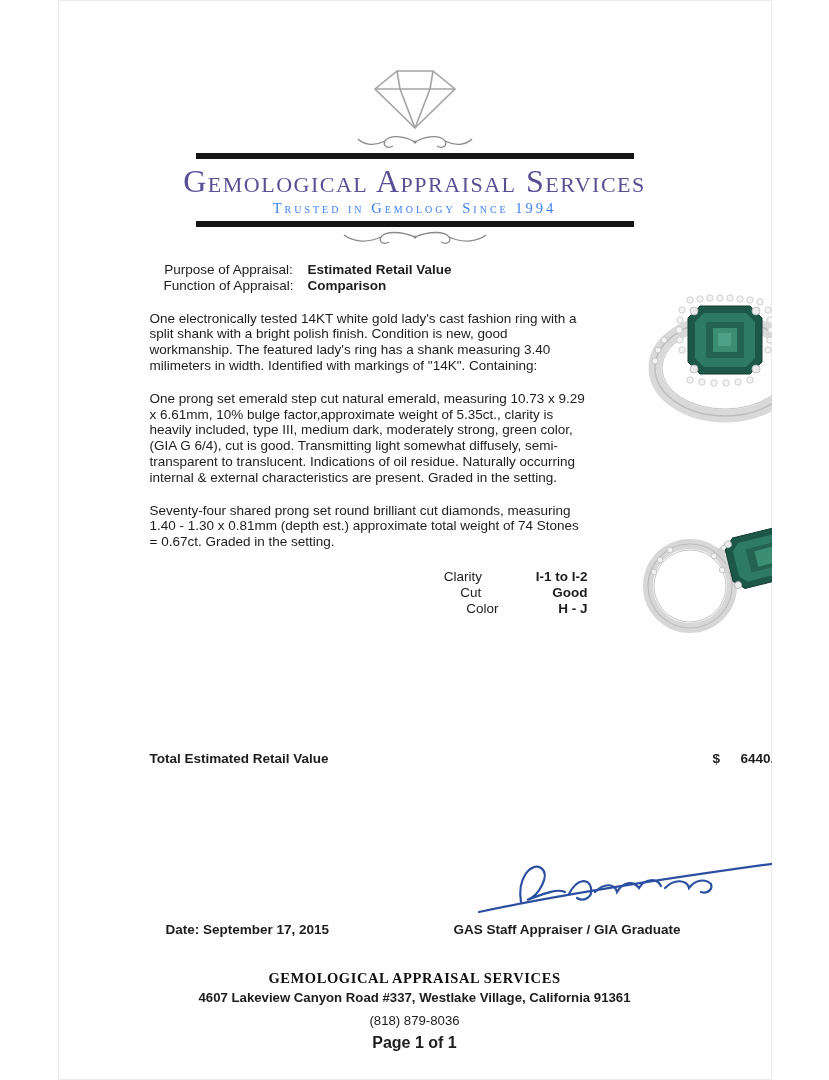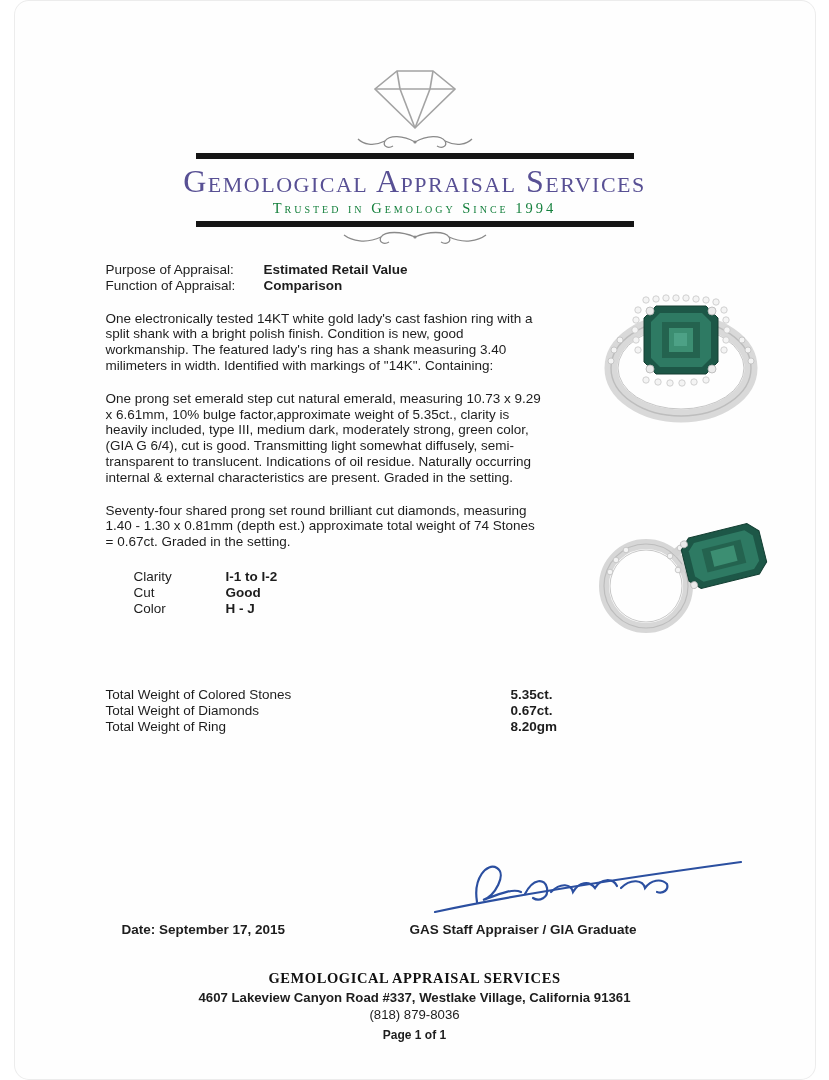--- a/index.html
+++ b/index.html
@@ -1,26 +1,25 @@
 <!DOCTYPE html>
 <html><head>
 <meta charset="utf-8">
 <style>
   html, body { margin: 0; padding: 0; background: #ffffff; }
   .page {
     position: relative;
-    width: 802px;
+    width: 714px;
     height: 1080px;
     margin: 0 auto;
     background: #fefefe;
     font-family: "Liberation Sans", sans-serif;
     color: #1d1d1d;
     overflow: hidden;
     box-shadow: inset 0 0 0 1px #ececec;
-    border-radius: 15px;
   }
 
   
   .header {
     position: absolute;
     top: 66px; left: 0; right: 0;
     text-align: center;
   }
   .logo-diamond { display: block; margin: 0 auto 0; }
   .flourish { display: block; margin: 2px auto; }
@@ -37,37 +36,37 @@
     font-size: 32px;
     letter-spacing: 1.5px;
     color: #585094;
   }
   .tagline {
     margin: 0 0 4px;
     font-family: "Liberation Serif", serif;
     font-variant: small-caps;
     font-size: 14.5px;
     letter-spacing: 3px;
-    color: #15803d;
+    color: #3b82f6;
   }
 
   
   .content {
     position: absolute;
     left: 92px; top: 262px;
     width: 438px;
     font-size: 13.5px;
     line-height: 15.8px;
   }
   .kv { display: flex; }
-  .kv .k { width: 158px; flex: none; }
+  .kv .k { width: 158px; flex: none; text-align: center; }
   .kv .v { font-weight: bold; }
   .para { margin: 17px 0 0; }
   .grades { margin: 19px 0 0 28px; }
-  .grade { display: flex; line-height: 16.2px; }
+  .grade { display: flex; line-height: 16.2px; justify-content: flex-end; }
   .grade .k { width: 92px; flex: none; }
   .grade .v { font-weight: bold; }
 
   
   .totals {
     position: absolute;
     left: 92px; top: 687px;
     width: 680px;
     font-size: 13.5px;
     line-height: 16.2px;
@@ -107,22 +106,22 @@
     text-align: center;
   }
   .footer .company {
     font-family: "Liberation Serif", serif;
     font-weight: bold;
     font-size: 14.5px;
     letter-spacing: 0.6px;
     color: #111;
   }
   .footer .address { font-weight: bold; font-size: 13.2px; margin-top: 3px; }
-  .footer .phone { font-size: 13.2px; margin-top: 2px; }
-  .footer .pageno { font-weight: bold; font-size: 12px; margin-top: 6px; }
+  .footer .phone { font-size: 13.2px; margin-top: 8px; }
+  .footer .pageno { font-weight: bold; font-size: 16px; margin-top: 6px; }
 </style>
 </head>
 <body>
 
 <div class="page">
 
   <div class="header">
     <svg class="logo-diamond" width="92" height="66" viewBox="0 0 92 66" fill="none">
       <g stroke="#a3a3a3" stroke-width="1.6" fill="none">
         <polygon points="28,5 64,5 86,23 46,62 6,23"></polygon>
@@ -180,35 +179,26 @@
         <span class="k">Cut</span>
         <span class="v">Good</span>
       </div>
       <div class="grade">
         <span class="k">Color</span>
         <span class="v">H - J</span>
       </div>
     </div>
   </div>
 
-  <div class="totals">
-    <div class="tot">
-      <span class="k">Total Weight of Colored Stones</span>
-      <span class="v">5.35ct.</span>
-    </div>
-    <div class="tot">
-      <span class="k">Total Weight of Diamonds</span>
-      <span class="v">0.67ct.</span>
-    </div>
-    <div class="tot">
-      <span class="k">Total Weight of Ring</span>
-      <span class="v">8.20gm</span>
-    </div>
-  </div>
-
+
+  <div class="grand">
+    <span>Total Estimated Retail Value</span>
+    <span class="cur">$</span>
+    <span class="amt">6440.00</span>
+  </div>
 
   <div class="photo photo-1">
     <svg width="230" height="140" viewBox="0 0 230 140">
 
       <ellipse cx="115" cy="80" rx="70" ry="48" fill="none" stroke="#d9d9d9" stroke-width="13"></ellipse>
       <ellipse cx="115" cy="80" rx="70" ry="48" fill="none" stroke="#bdbdbd" stroke-width="1.4"></ellipse>
       <ellipse cx="115" cy="80" rx="63" ry="41" fill="none" stroke="#c6c6c6" stroke-width="1"></ellipse>
 
       <g fill="#f3f3f3" stroke="#bfbfbf" stroke-width="0.8">
         <circle cx="54" cy="52" r="3"></circle>

